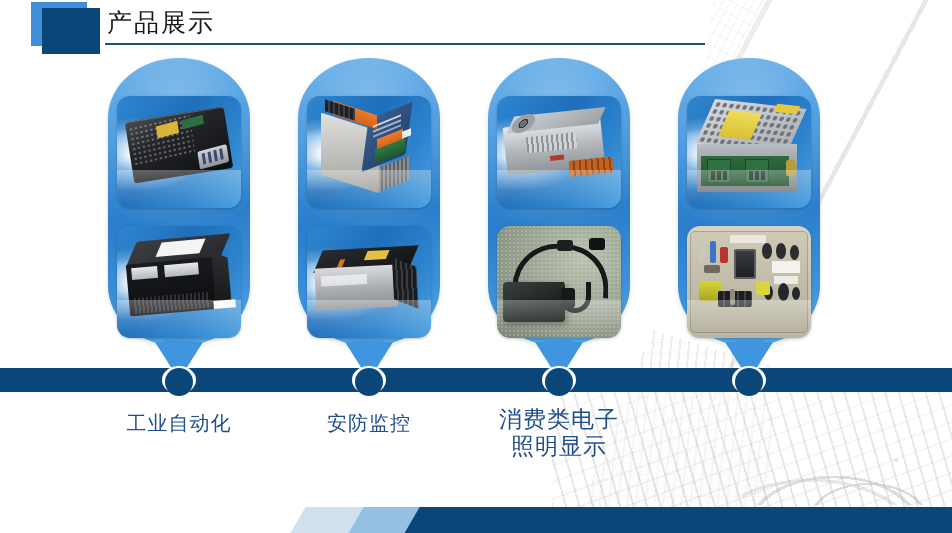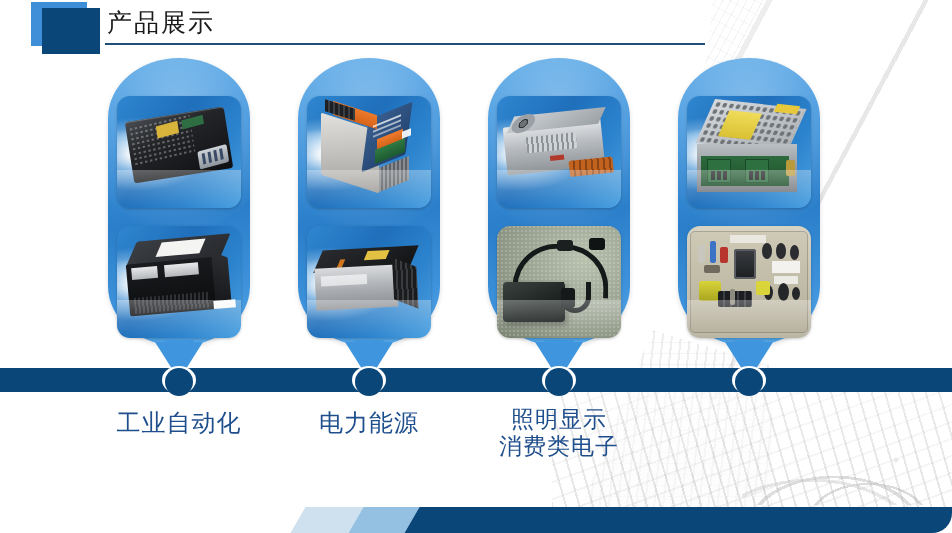--- a/index.html
+++ b/index.html
@@ -1,21 +1,21 @@
 <!DOCTYPE html>
 <html><head>
 <meta charset="utf-8">
 <style>
   html,body{margin:0;padding:0;}
   body{
     width:952px;height:533px;overflow:hidden;position:relative;
     background:#ffffff;
     font-family:"Liberation Sans","DejaVu Sans",sans-serif;
   }
-  #stage{position:absolute;inset:0;overflow:hidden;border-radius:20px;}
+  #stage{position:absolute;inset:0;overflow:hidden;}
 
   
   .bg-building{
     position:absolute;right:-10px;top:-20px;width:300px;height:420px;
     opacity:.55;
     background:
       linear-gradient(118deg, rgba(255,255,255,0) 0 22%, rgba(205,212,219,.95) 22% 23.2%, rgba(243,246,248,.9) 23.2% 52%, rgba(188,196,205,.9) 52% 53%, rgba(250,251,252,.85) 53% 100%),
       repeating-linear-gradient(118deg, rgba(176,186,197,.40) 0 1px, rgba(255,255,255,0) 1px 7px),
       repeating-linear-gradient(28deg, rgba(168,178,190,.30) 0 1px, rgba(255,255,255,0) 1px 12px),
       linear-gradient(#fdfdfe,#f2f5f8);
@@ -227,21 +227,21 @@
   .band{position:absolute;left:0;top:368px;width:952px;height:24px;background:#0a4678;}
   .gap{position:absolute;top:366px;width:34px;height:28px;background:#ffffff;border-radius:50%;}
   .pin{position:absolute;top:368px;width:28px;height:28px;border-radius:50%;background:#0a4678;}
   .pointer{position:absolute;top:340px;width:0;height:0;
     border-left:15px solid transparent;border-right:15px solid transparent;border-top:32px solid #3f95de;}
 
   
   .cat{position:absolute;text-align:center;}
   .cat .name{
     font-family:"DejaVu Sans","Liberation Sans",sans-serif;
-    font-size:24px;color:#1f4e8c;line-height:30px;white-space:nowrap;letter-spacing:1px;
+    font-size:20px;color:#1f4e8c;line-height:30px;white-space:nowrap;letter-spacing:1px;
   }
   .cat .pw{
     font-family:"DejaVu Sans","Liberation Sans",sans-serif;
     font-weight:bold;font-size:14px;color:#1f4e8c;margin-top:5px;white-space:nowrap;letter-spacing:0px;
   }
   .cat.two .name{font-size:23px;line-height:27px;}
   .cat.two .pw{margin-top:1px;}
 
   
   .slant{position:absolute;bottom:0;height:26px;transform:skewX(-30deg);}
@@ -424,26 +424,26 @@
   <div class="pin" style="left:165px;"></div>
   <div class="pin" style="left:355px;"></div>
   <div class="pin" style="left:545px;"></div>
   <div class="pin" style="left:735px;"></div>
 
   <div class="cat" style="left:59px;top:408px;width:240px;">
     <div class="name">工业自动化</div>
   </div>
 
   <div class="cat" style="left:249px;top:408px;width:240px;">
-    <div class="name">电力能源</div>
+    <div class="name">安防监控</div>
   </div>
 
   <div class="cat two" style="left:439px;top:406px;width:240px;">
+    <div class="name">消费类电子</div>
     <div class="name">照明显示</div>
-    <div class="name">消费类电子</div>
   </div>
 
   <div class="cat" style="left:629px;top:408px;width:240px;">
   </div>
 
   <div class="slant sl1"></div>
   <div class="slant sl2"></div>
   <div class="slant sl3"></div>
 
 </div>

